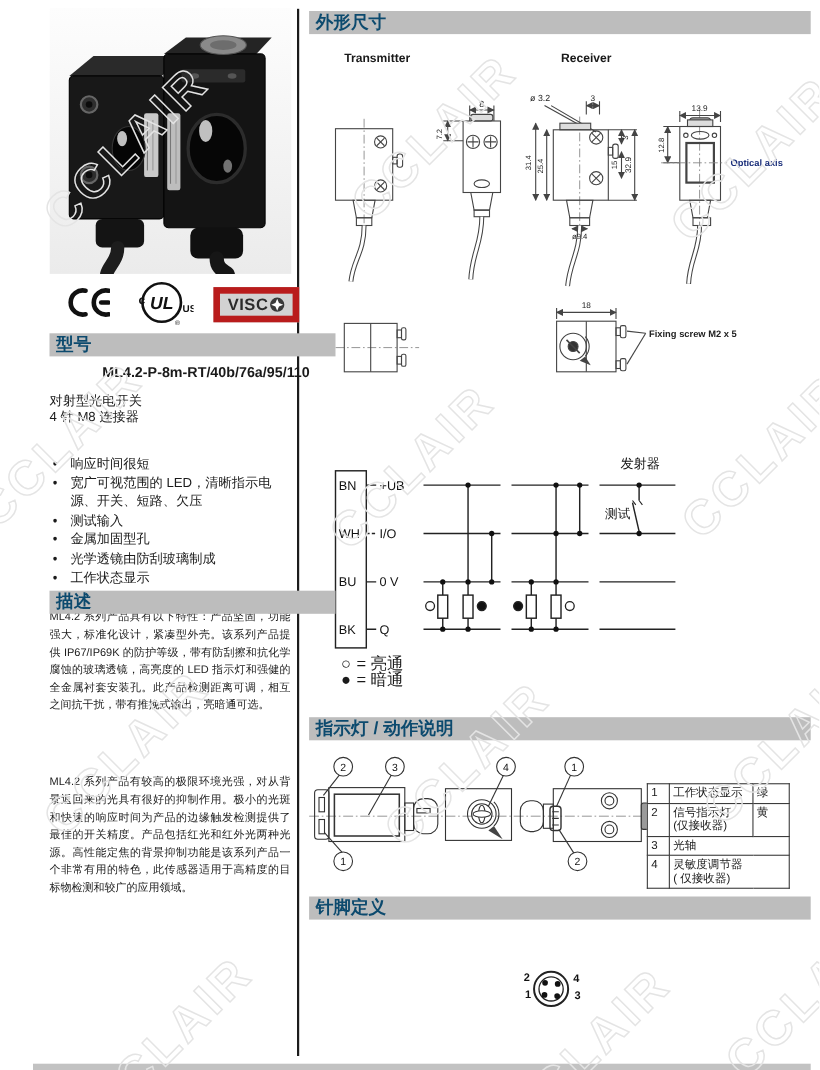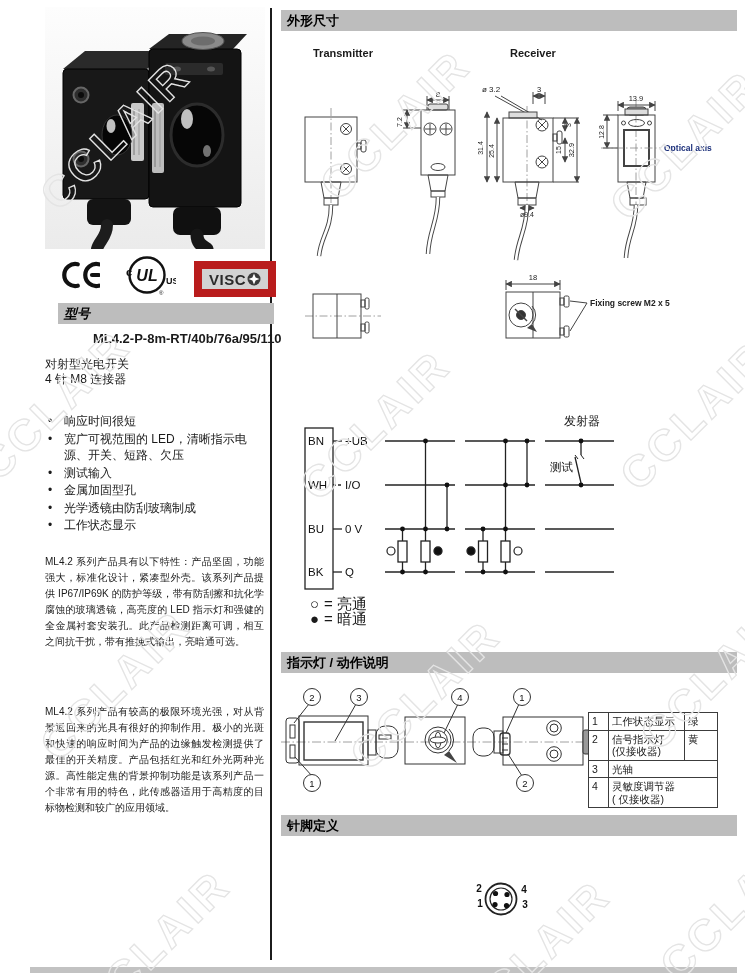--- a/index.html
+++ b/index.html
@@ -4,42 +4,42 @@
 <style>
   html,body{margin:0;padding:0;background:#fff;}
   .page{position:relative;width:745px;height:973px;background:#ffffff;overflow:hidden;
         font-family:"Liberation Sans",sans-serif;color:#1a1a1a;}
   
   .wm{position:absolute;font-weight:bold;font-size:44px;letter-spacing:4px;
       color:rgba(240,240,240,0.9);-webkit-text-stroke:1.3px #e4e4e4;
       -webkit-text-fill-color:transparent;transform:rotate(-45deg);pointer-events:none;z-index:6;}
   
   .bar{position:absolute;background:#bdbdbd;height:21px;line-height:21px;font-weight:bold;
-       font-size:13px;padding-left:6px;box-sizing:border-box;color:#000000;z-index:2;}
-  .left-bar{left:58px;width:216px;font-style:italic;}
+       font-size:16px;padding-left:6px;box-sizing:border-box;color:#0c4a6e;z-index:2;}
+  .left-bar{left:45px;width:260px;}
   .right-bar{left:281px;width:456px;}
   .divider{position:absolute;left:270px;top:8px;width:2px;height:952px;background:#1c1c1c;}
   .abs{position:absolute;}
   .txt{position:absolute;font-size:12px;}
   .model-num{font-size:13px;font-weight:bold;padding-left:48px;}
   .feat-list{position:absolute;left:45px;top:413px;width:220px;margin:0;padding:0;list-style:none;
              font-size:12px;line-height:16.5px;}
   .feat-list li{display:flex;margin-bottom:1px;}
   .blt{width:16px;flex:0 0 16px;text-align:left;padding-left:3px;}
   .desc{position:absolute;left:45px;width:219px;font-size:10px;line-height:16px;
         text-align:justify;margin:0;}
   .drawlabel{position:absolute;font-size:11px;font-weight:bold;}
   .legend{position:absolute;left:310px;top:596px;font-size:15px;line-height:15px;}
   .legend span.sym{display:inline-block;width:14px;}
   .ind-table{position:absolute;left:588px;top:712px;width:130px;border-collapse:collapse;
              font-size:10.5px;line-height:12.5px;background:#fff;z-index:3;}
   .ind-table td{border:1px solid #3c3c3c;padding:2px 3px;vertical-align:top;}
   .ind-table .c-num{width:13px;text-align:left;}
   .ind-table .c-col{width:26px;text-align:left;}
-  .viso{position:absolute;left:194px;top:261px;width:66px;height:20px;border:8px solid #b91c1c;
+  .viso{position:absolute;left:194px;top:261px;width:66px;height:20px;border:6px solid #b91c1c;
         background:#d2d2d2;display:flex;align-items:center;justify-content:center;gap:1px;
         font-weight:bold;font-size:15px;letter-spacing:.5px;color:#2a2a2a;}
   .bottom-partial{position:absolute;left:30px;top:967px;width:707px;height:6px;background:#c2c2c2;}
   svg text{font-family:"Liberation Sans",sans-serif;}
 </style>
 </head>
 <body>
 
 <div class="page">
 
@@ -152,20 +152,21 @@
     <li>
         <span class="blt">•</span>
         <span>光学透镜由防刮玻璃制成</span>
       </li>
     <li>
         <span class="blt">•</span>
         <span>工作状态显示</span>
       </li>
   </ul>
 
+  <div class="bar left-bar" style="top:537px;">描述</div>
   <p class="desc" style="top:554px;">ML4.2 系列产品具有以下特性：产品坚固，功能强大，标准化设计，紧凑型外壳。该系列产品提供 IP67/IP69K 的防护等级，带有防刮擦和抗化学腐蚀的玻璃透镜，高亮度的 LED 指示灯和强健的全金属衬套安装孔。此产品检测距离可调，相互之间抗干扰，带有推挽式输出，亮暗通可选。</p>
   <p class="desc" style="top:704px;">ML4.2 系列产品有较高的极限环境光强，对从背景返回来的光具有很好的抑制作用。极小的光斑和快速的响应时间为产品的边缘触发检测提供了最佳的开关精度。产品包括红光和红外光两种光源。高性能定焦的背景抑制功能是该系列产品一个非常有用的特色，此传感器适用于高精度的目标物检测和较广的应用领域。</p>
 
   <div class="bar right-bar" style="top:10px;">外形尺寸</div>
   <div class="drawlabel" style="left:313px;top:47px;position:absolute;">Transmitter</div>
   <div class="drawlabel" style="left:510px;top:47px;position:absolute;">Receiver</div>
 
   <svg class="abs" style="left:281px;top:70px;" width="456" height="312" viewBox="0 0 456 312">
     <defs>
       <marker id="mA" viewBox="0 0 10 10" refX="9" refY="5" markerWidth="6.5" markerHeight="6.5" orient="auto-start-reverse">

